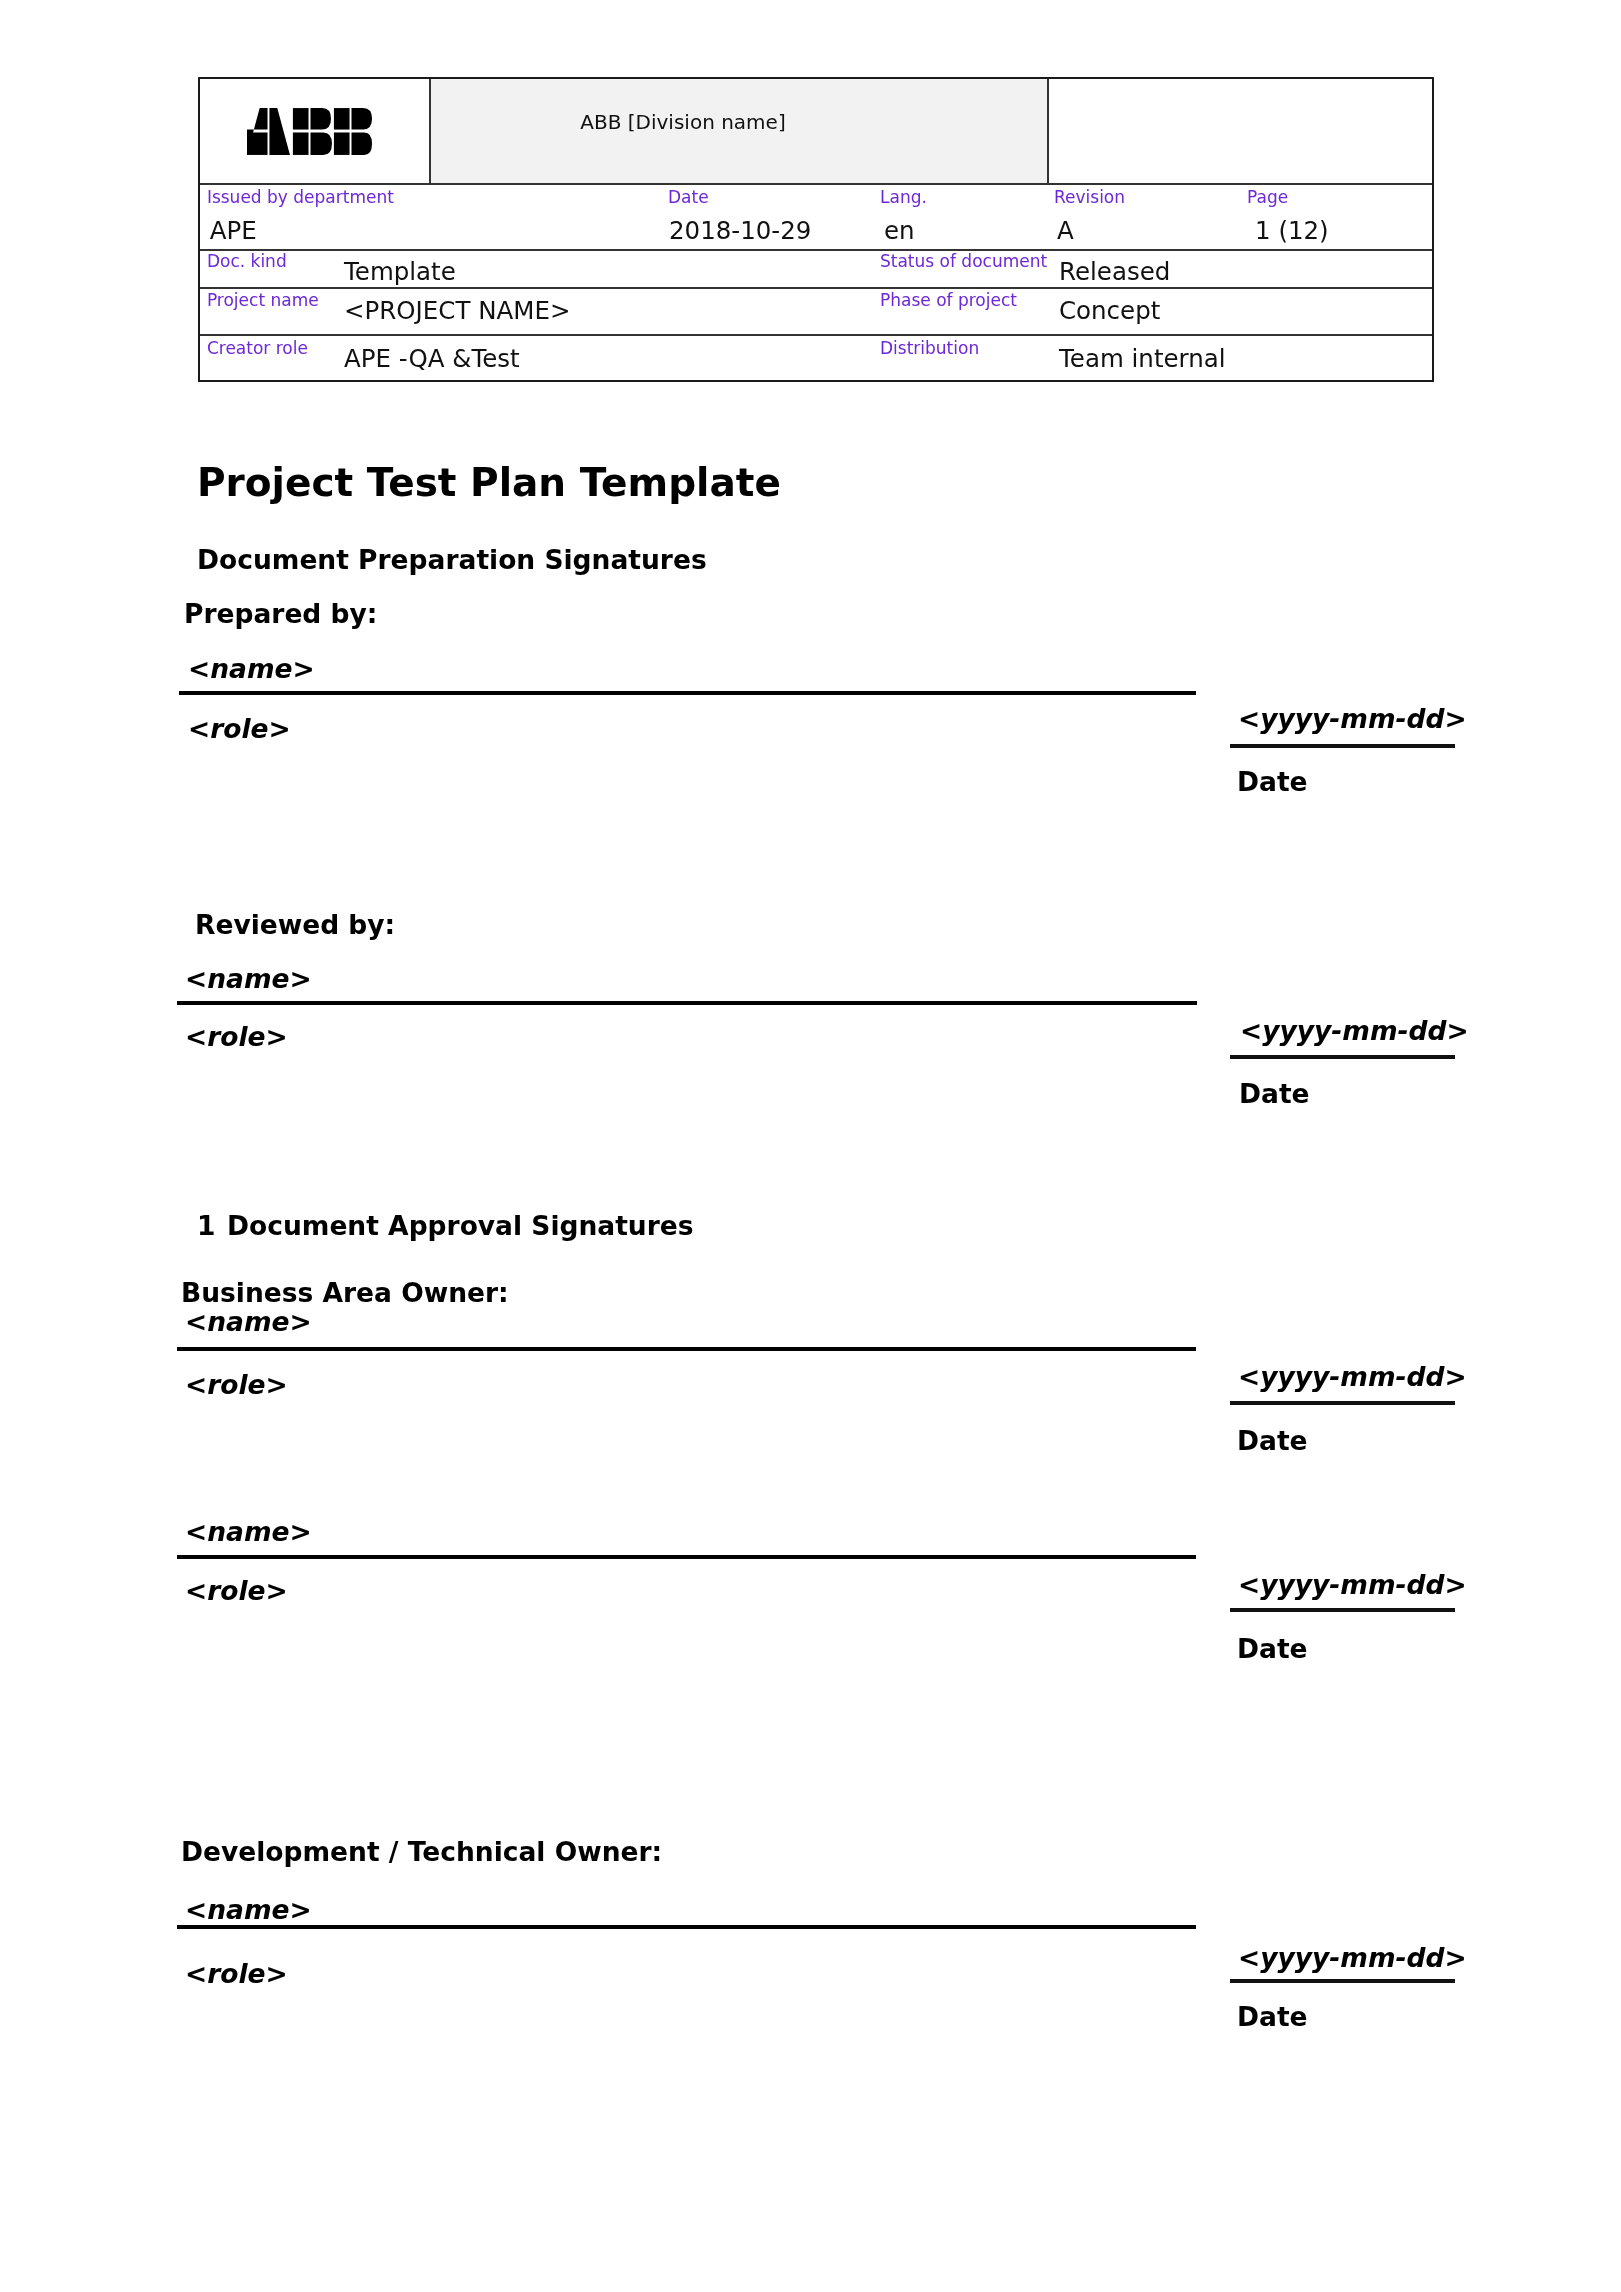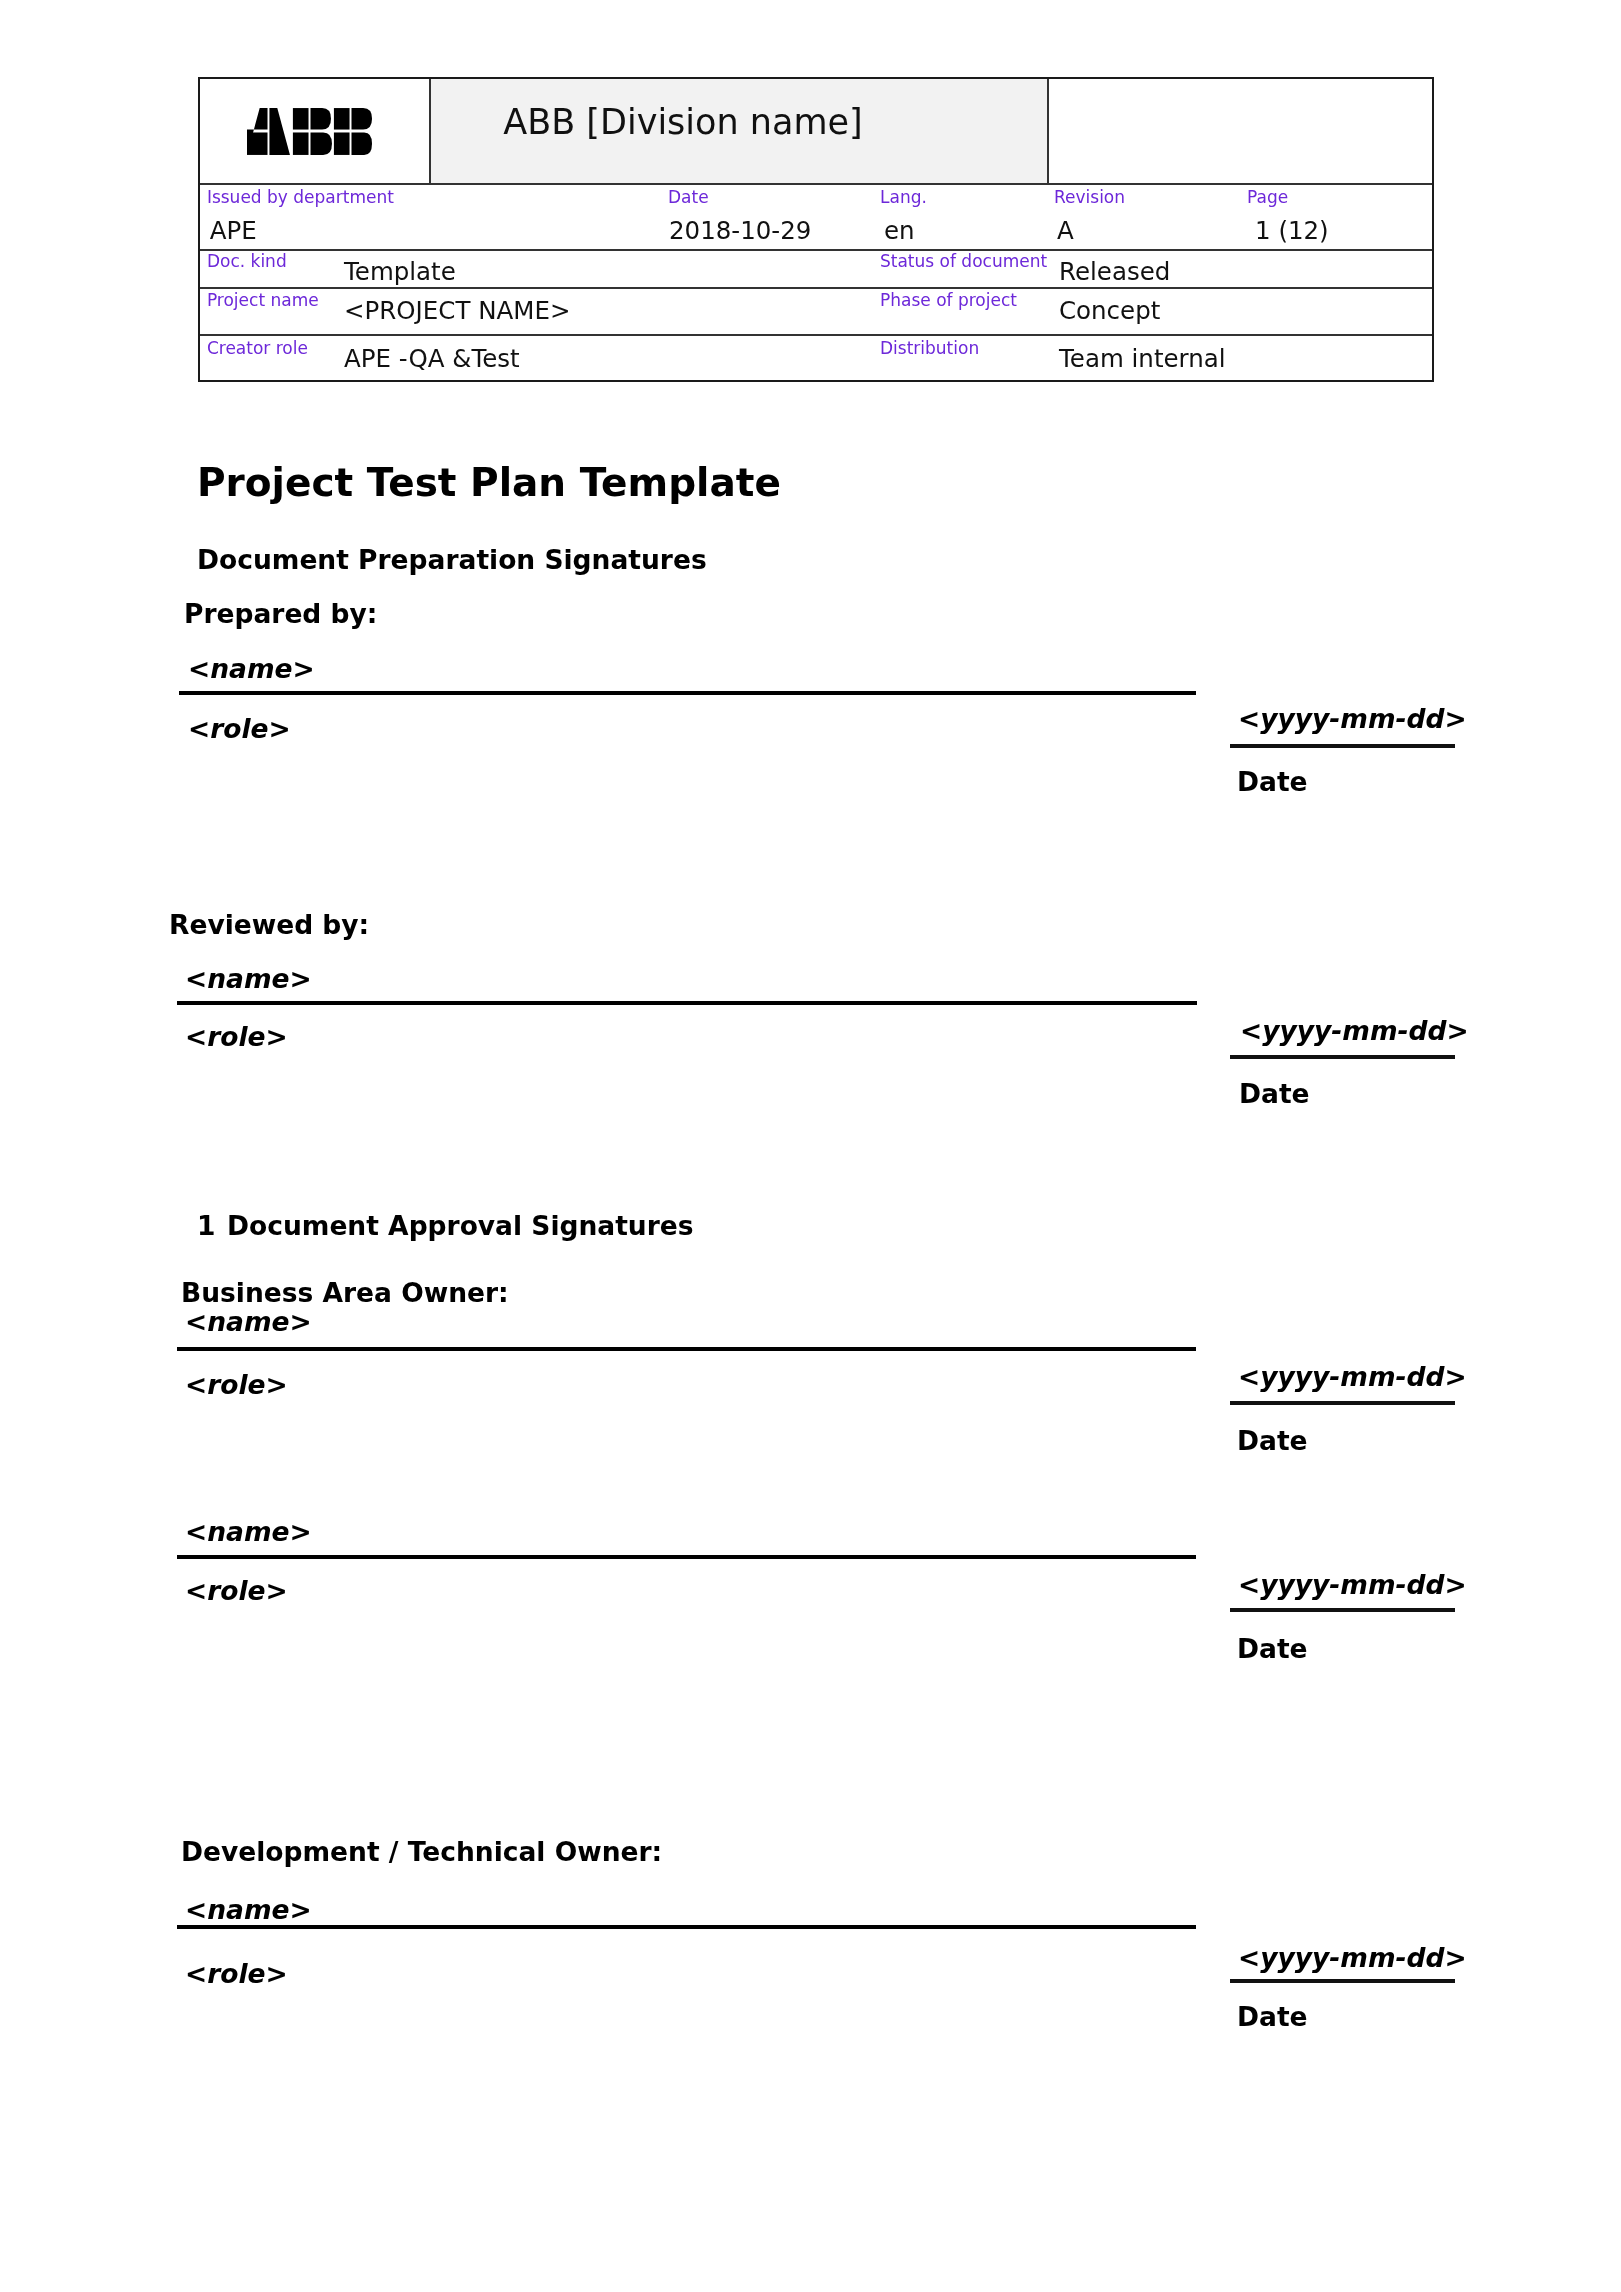--- a/index.html
+++ b/index.html
@@ -54,21 +54,21 @@
       top: 29px;
       width: 125px;
       height: 47px;
     }
     .division-text {
       position: absolute;
       left: 231px;
       width: 504px;
       top: 25.5px;
       text-align: center;
-      font-size: 35px;
+      font-size: 20px;
       line-height: 35px;
       color: #111;
     }
     .docno-text {
       position: absolute;
       left: 849px;
       width: 385px;
       top: 29px;
       text-align: center;
       font-size: 35px;
@@ -203,21 +203,21 @@
   <div class="abs h3" style="left:184px;top:598px;">Prepared by:</div>
   <div class="abs ital" style="left:188px;top:653px;">&lt;name&gt;</div>
   <div class="sigline" style="left:179px;top:691px;width:1017px;"></div>
   <div class="abs ital" style="left:188px;top:713px;">&lt;role&gt;</div>
   <div class="abs ital" style="left:1238px;top:703px;">&lt;yyyy-mm-dd&gt;</div>
   <div class="dateline" style="top:744px;"></div>
   <div class="abs date-label" style="left:1237px;top:766px;">Date</div>
 </div>
 
 <div>
-  <div class="abs h3" style="left:169px;top:909px;">Reviewed by:</div>
+  <div class="abs h3" style="left:195px;top:909px;">Reviewed by:</div>
   <div class="abs ital" style="left:185px;top:963px;">&lt;name&gt;</div>
   <div class="sigline" style="left:177px;top:1001px;width:1020px;"></div>
   <div class="abs ital" style="left:185px;top:1021px;">&lt;role&gt;</div>
   <div class="abs ital" style="left:1240px;top:1015px;">&lt;yyyy-mm-dd&gt;</div>
   <div class="dateline" style="top:1055px;"></div>
   <div class="abs date-label" style="left:1239px;top:1078px;">Date</div>
 </div>
 
 <div class="abs h2" style="left:197px;top:1210px;">1</div>
 <div class="abs h2" style="left:227px;top:1210px;">Document Approval Signatures</div>

